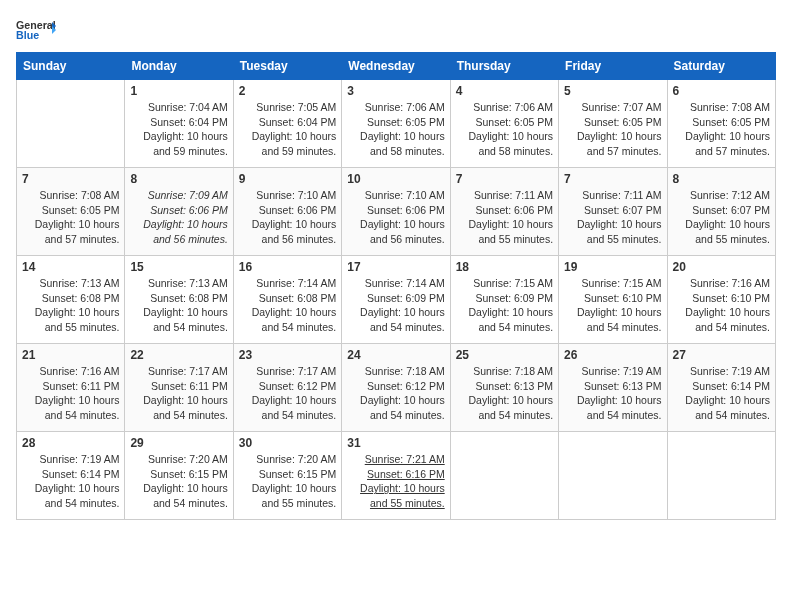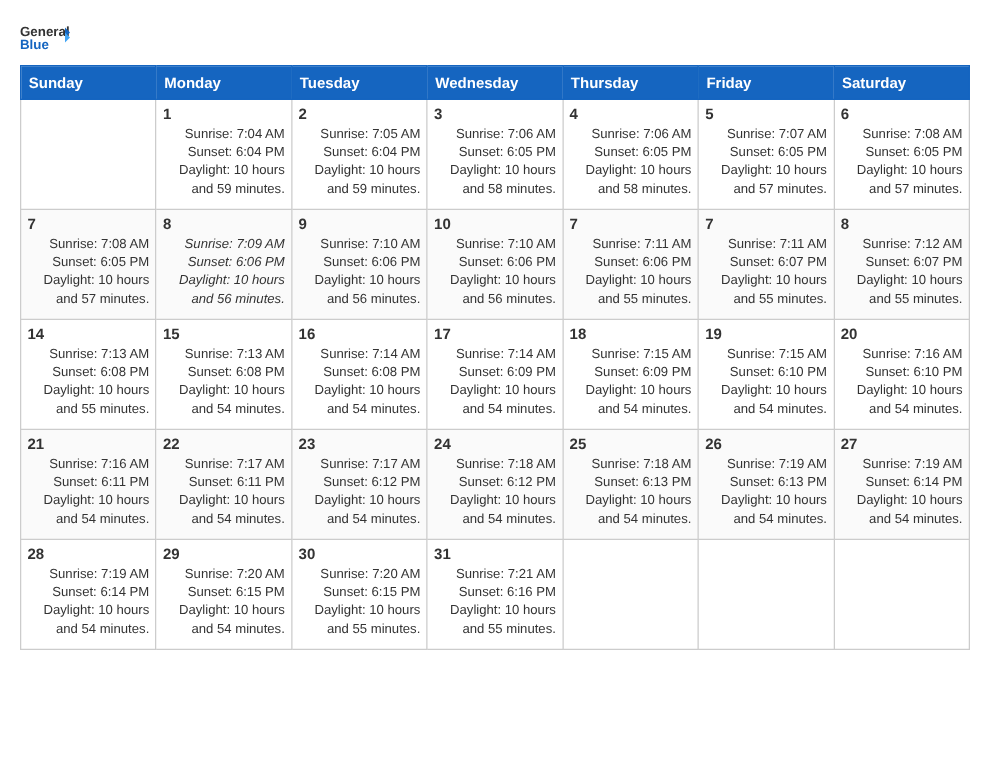--- a/index.html
+++ b/index.html
@@ -327,21 +327,21 @@
         </td>
         <td>
           <span class="day-num">30</span>
           <div class="day-info" style="white-space: pre-line;">Sunrise: 7:20 AM
 Sunset: 6:15 PM
 Daylight: 10 hours
 and 55 minutes.</div>
         </td>
         <td>
           <span class="day-num">31</span>
-          <div class="day-info" style="white-space: pre-line;">Sunrise: 7:21 AM
+          <div class="day-info" style="white-space: pre-line; text-decoration: underline;">Sunrise: 7:21 AM
 Sunset: 6:16 PM
 Daylight: 10 hours
 and 55 minutes.</div>
         </td>
         <td class="empty-cell"></td>
         <td class="empty-cell"></td>
         <td class="empty-cell"></td>
       </tr>
     </tbody>
 </table>

